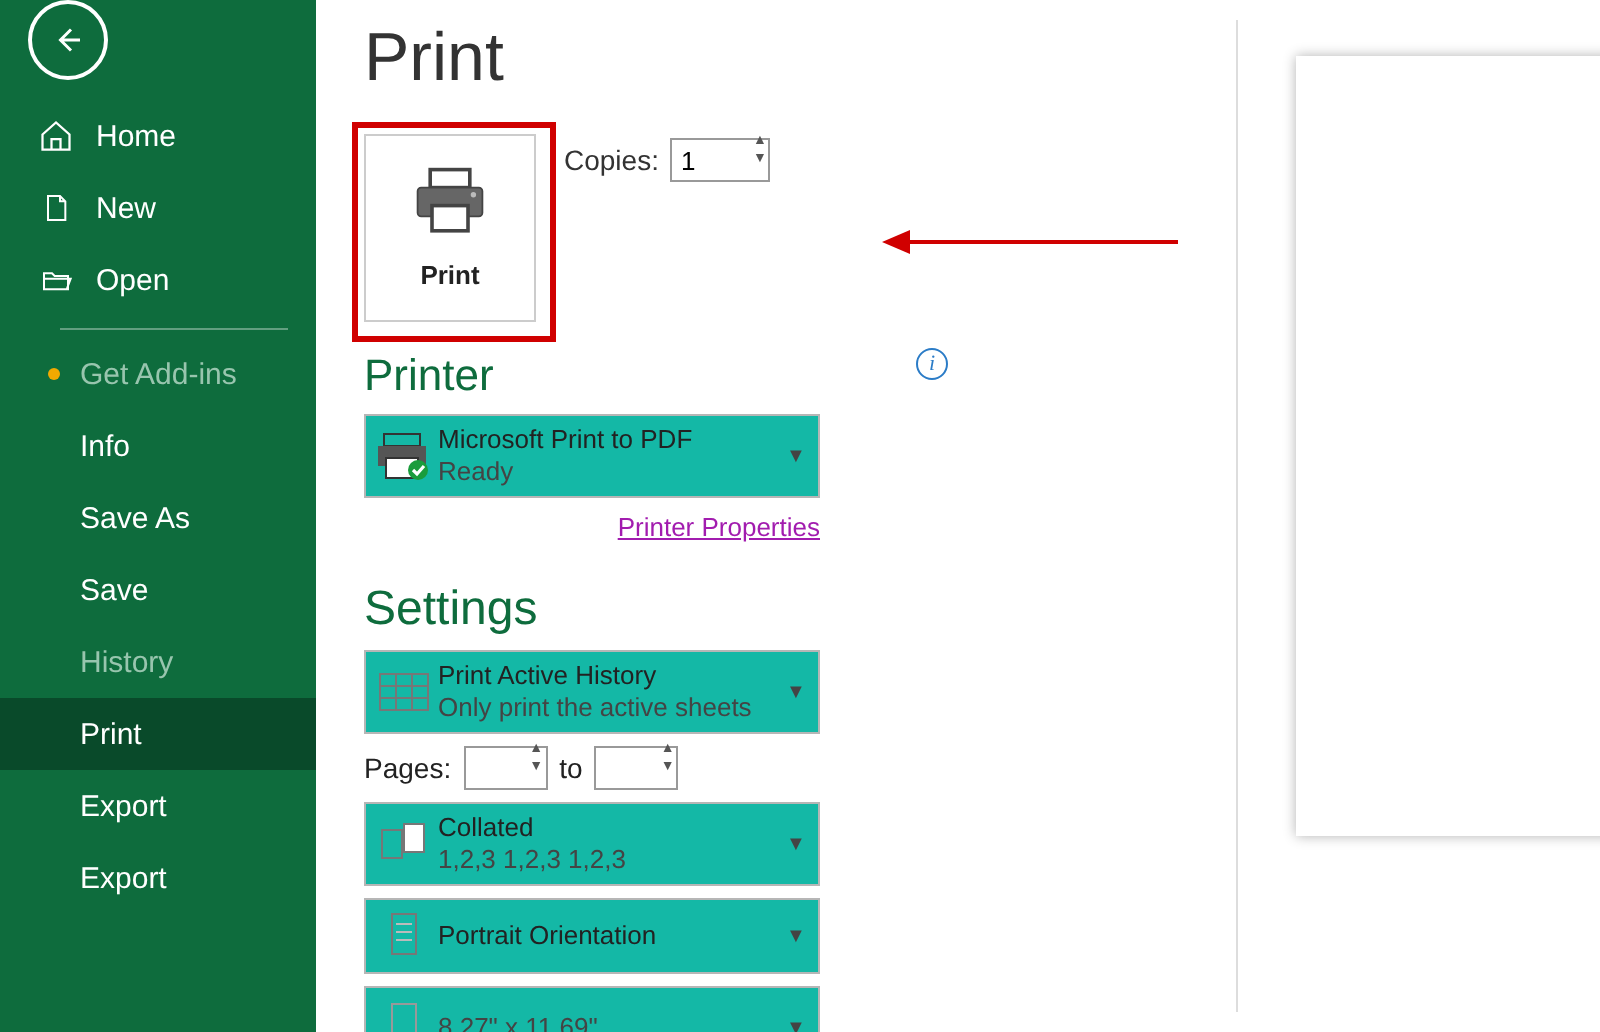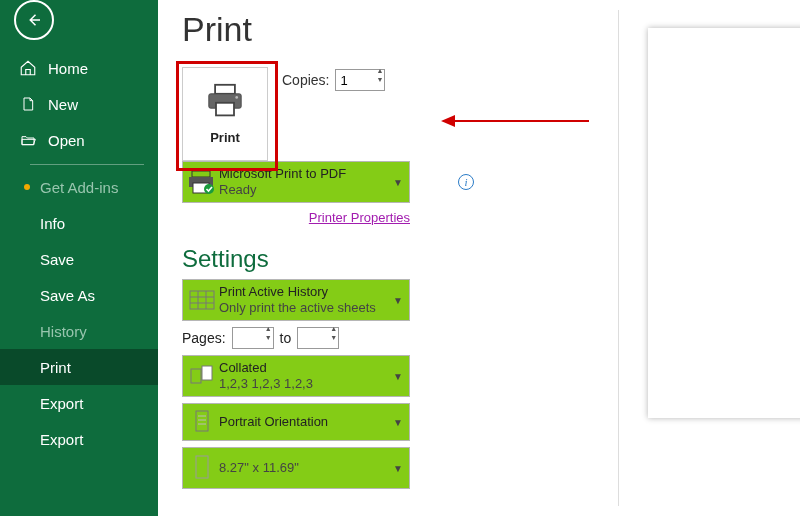--- a/index.html
+++ b/index.html
@@ -31,21 +31,21 @@
   .print-btn-label { font-size:13px; font-weight:600; color:#222;}
   .highlight-box { position:absolute; left:-6px; top:-6px; width:102px; height:110px; border:3px solid #d00000; pointer-events:none;}
   .copies-row { display:flex; align-items:center; gap:6px; margin-top:2px;}
   .spin { position:relative; display:inline-flex; align-items:center;}
   .spin input { width:42px; height:22px; border:1px solid #999; padding:2px 14px 2px 4px; font-size:13px; text-align:left;}
   .spin-wide input { width:50px;}
   .spinbtns { position:absolute; right:2px; top:2px; display:flex; flex-direction:column; line-height:0;}
   .spinbtns span{ font-size:7px; color:#555; cursor:pointer; height:9px;}
   .copies-label{font-size:14px;color:#333;}
   
-  .dd { width:228px; border:1px solid #b6b6b6; background:#84cc16; display:flex; align-items:center; padding:3px 4px; cursor:pointer; margin-bottom:6px;}
+  .dd { width:228px; border:1px solid #b6b6b6; background:#14b8a6; display:flex; align-items:center; padding:3px 4px; cursor:pointer; margin-bottom:6px;}
   .dd-icon { width:30px; height:30px; display:flex; align-items:center; justify-content:center; flex-shrink:0;}
   .dd-tall .dd-icon{height:34px;}
   .dd-text { flex:1; line-height:1.2; font-size:13px; padding-left:2px;}
   .dd-text .t1 { color:#222;}
   .dd-text .t2 { color:#444;}
   .dd-caret { width:14px; text-align:center; font-size:10px; color:#444;}
   .pages-row { display:flex; align-items:center; gap:6px; margin-bottom:6px; font-size:14px;}
   .props-row { width:228px; text-align:right; margin-bottom:4px;}
   .link { color:#a21caf; text-decoration:underline; font-size:13px; cursor:pointer;}
   .info-icon { position:absolute; left:300px; top:174px; width:16px;height:16px;border:1.5px solid #2b7cc7;border-radius:50%;color:#2b7cc7;font-size:11px;font-style:italic;font-family:Georgia, serif;text-align:center;line-height:14px;cursor:pointer;}
@@ -97,24 +97,24 @@
     <div class="sb-sep"></div>
 
     <div class="sb-item group2 dim">
       <span class="addins-dot"></span>
       <span>Get Add-ins</span>
     </div>
     <div class="sb-item group2">
       <span>Info</span>
     </div>
     <div class="sb-item group2">
+      <span>Save As</span>
+    </div>
+    <div class="sb-item group2">
       <span>Save</span>
-    </div>
-    <div class="sb-item group2">
-      <span>Save As</span>
     </div>
     <div class="sb-item group2 dim">
       <span>History</span>
     </div>
     <div class="sb-item group2 selected">
       <span>Print</span>
     </div>
     <div class="sb-item group2">
       <span>Export</span>
     </div>
@@ -145,20 +145,21 @@
           <span class="spin spin-wide">
             <input type="text" value="1" style="">
             <span class="spinbtns">
                 <span>▲</span>
                 <span>▼</span>
               </span>
           </span>
         </div>
       </div>
 
+      <h2 class="section printer-h">Printer</h2>
       <div class="dd dd-tall">
         <span class="dd-icon">
           <svg width="30" height="26" viewBox="0 0 30 26">
             <rect x="5" y="2" width="18" height="6" fill="none" stroke="#333"></rect>
             <rect x="2" y="8" width="24" height="10" fill="#555"></rect>
             <rect x="6" y="14" width="16" height="10" fill="#fff" stroke="#333"></rect>
             <circle cx="22" cy="20" r="5" fill="#1a9c3c"></circle>
             <path d="M19.5 20 L21.5 22 L25 18" stroke="#fff" stroke-width="1.6" fill="none"></path>
           </svg>
         </span>

